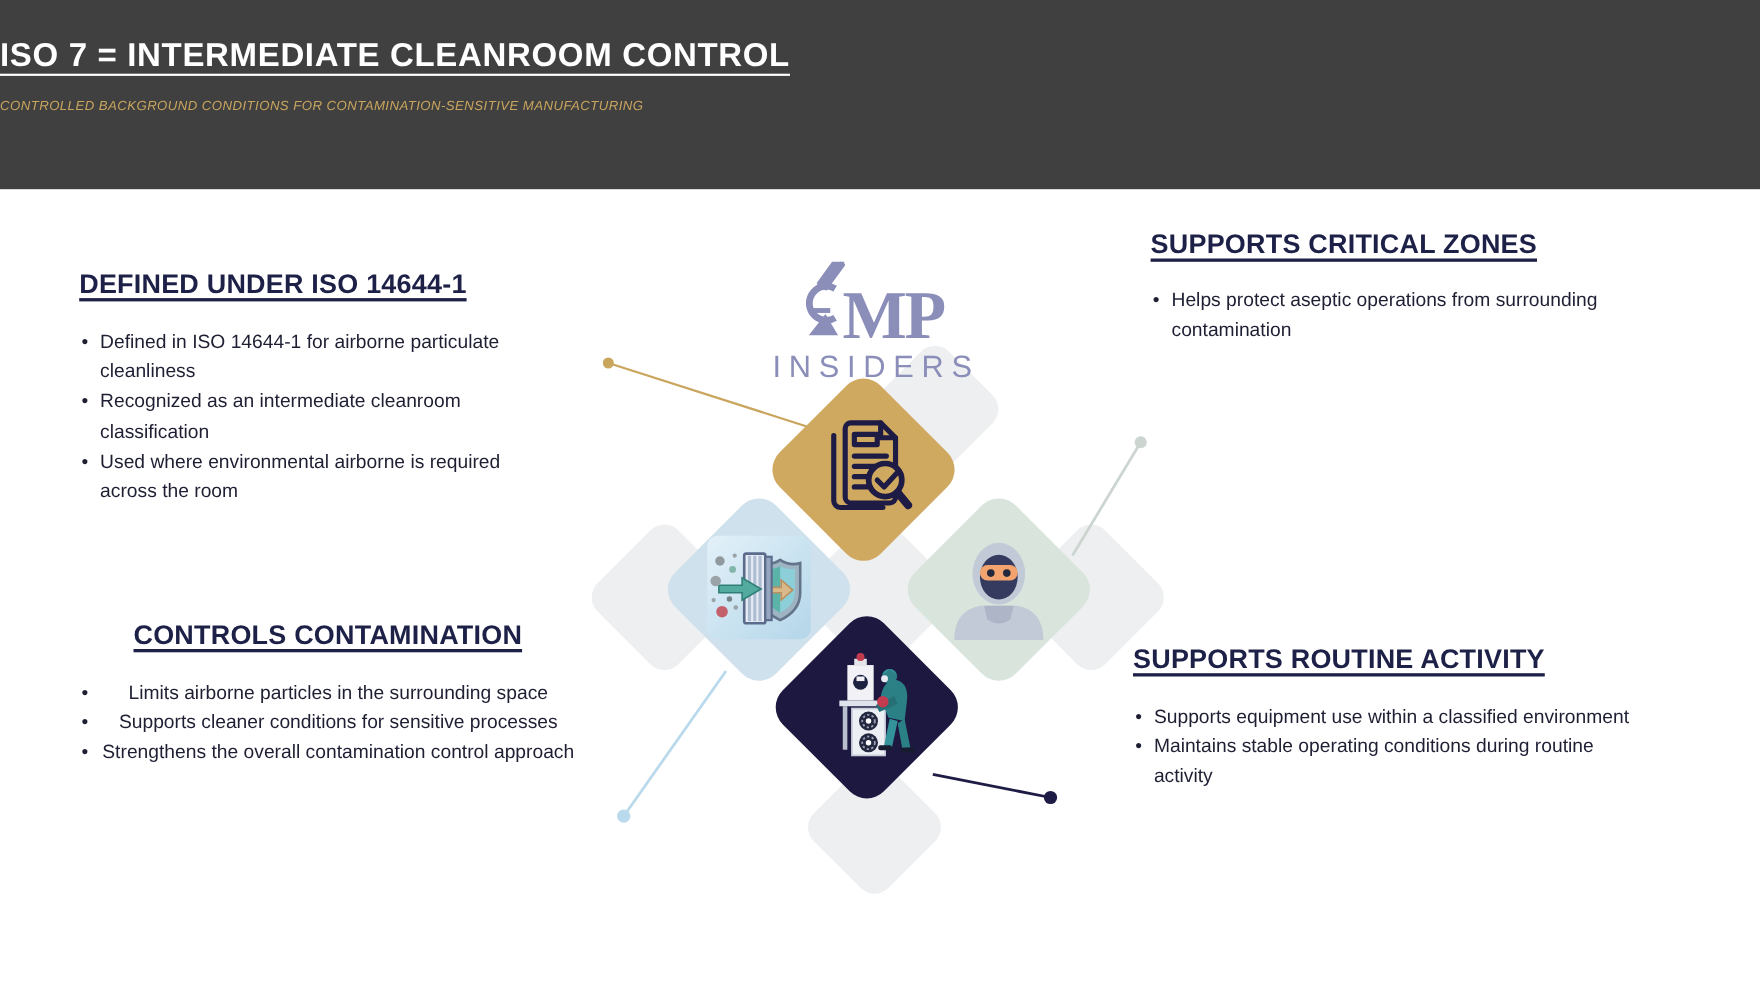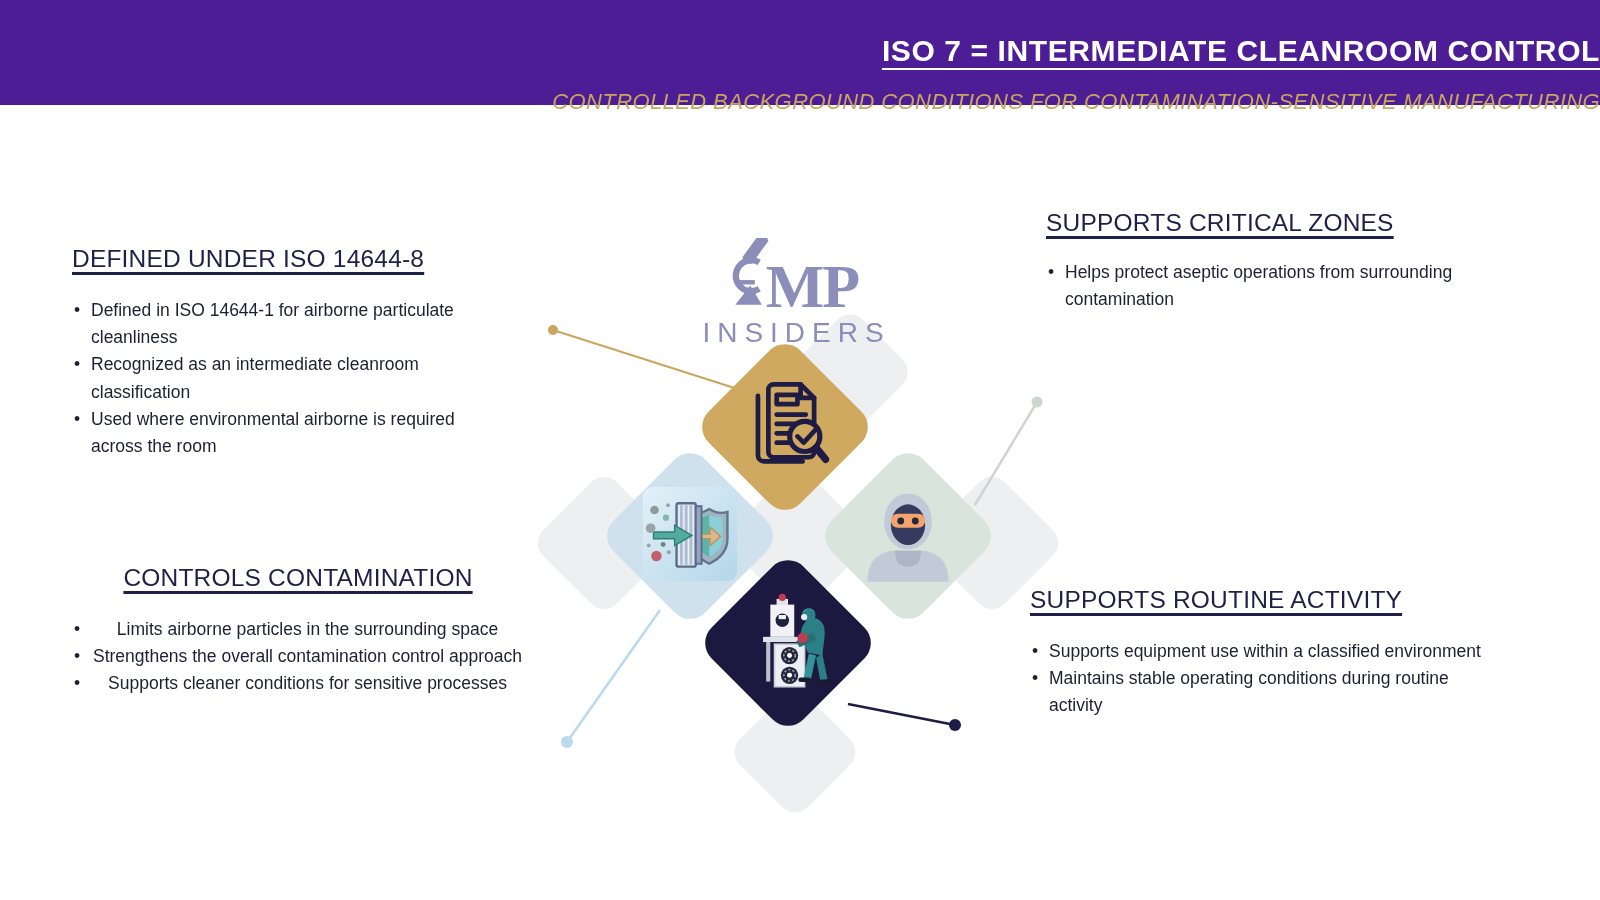--- a/index.html
+++ b/index.html
@@ -3,36 +3,36 @@
 <meta charset="utf-8">
 <style>
   html,body{margin:0;padding:0;}
   body{
     width:1600px;height:900px;position:relative;overflow:hidden;
     background:#ffffff;
     font-family:"Liberation Sans",sans-serif;
   }
   
   .header{
-    position:absolute;top:0;left:0;width:1600px;height:105px;
-    background:#4c1d95;text-align:right;
+    position:absolute;top:0;left:0;width:1600px;height:172px;
+    background:#404040;text-align:left;
   }
   .header h1{
     margin:0;padding-top:34px;
     font-size:30px;font-weight:700;letter-spacing:.6px;color:#ffffff;
     text-decoration:underline;text-underline-offset:7px;text-decoration-thickness:2px;
   }
   .header .subtitle{
     margin-top:21px;
-    font-size:22px;font-style:italic;letter-spacing:.4px;color:#c9a55e;
+    font-size:12px;font-style:italic;letter-spacing:.4px;color:#c9a55e;
   }
   
   .section{position:absolute;color:#1e1f33;}
   .section h2{
-    margin:0;font-size:24.5px;font-weight:400;letter-spacing:.2px;color:#1e2147;
+    margin:0;font-size:24.5px;font-weight:700;letter-spacing:.2px;color:#1e2147;
     text-decoration:underline;text-underline-offset:5px;text-decoration-thickness:2.5px;
   }
   .section ul{margin:24px 0 0;padding:0;list-style:none;font-size:17.5px;line-height:27.2px;}
   .section li{position:relative;padding-left:19px;}
   .section li::before{content:"\2022";position:absolute;left:2px;top:0;}
   #sec-defined {left:72px;  top:245px; width:430px;}
   #sec-critical{left:1046px;top:209px; width:420px;}
   #sec-critical ul{margin-top:22px;}
   #sec-controls{left:72px;  top:564px; width:452px;text-align:center;}
   #sec-routine {left:1030px;top:586px; width:452px;}
@@ -218,41 +218,41 @@
         <circle cx="70" cy="25" r="6.5" fill="#2e8087"></circle>
         <path d="M63.5 24 A6.5 6.5 0 0 1 76 23 L70 19 Z" fill="#34929b"></path>
         <circle cx="65.5" cy="27" r="3" fill="#e8ecf2"></circle>
         <circle cx="64" cy="47" r="5" fill="#c23b4e"></circle>
       </svg>
     </span>
   </div>
 </div>
 
 <div class="section" id="sec-defined">
-  <h2>DEFINED UNDER ISO 14644-8</h2>
+  <h2>DEFINED UNDER ISO 14644-1</h2>
   <ul>
     <li>Defined in ISO 14644-1 for airborne particulate cleanliness</li>
     <li>Recognized as an intermediate cleanroom classification</li>
     <li>Used where environmental airborne is required across the room</li>
   </ul>
 </div>
 
 <div class="section" id="sec-critical">
   <h2>SUPPORTS CRITICAL ZONES</h2>
   <ul>
     <li>Helps protect aseptic operations from surrounding contamination</li>
   </ul>
 </div>
 
 <div class="section" id="sec-controls">
   <h2>CONTROLS CONTAMINATION</h2>
   <ul>
     <li>Limits airborne particles in the surrounding space</li>
+    <li>Supports cleaner conditions for sensitive processes</li>
     <li>Strengthens the overall contamination control approach</li>
-    <li>Supports cleaner conditions for sensitive processes</li>
   </ul>
 </div>
 
 <div class="section" id="sec-routine">
   <h2>SUPPORTS ROUTINE ACTIVITY</h2>
   <ul>
     <li>Supports equipment use within a classified environment</li>
     <li>Maintains stable operating conditions during routine activity</li>
   </ul>
 </div>

